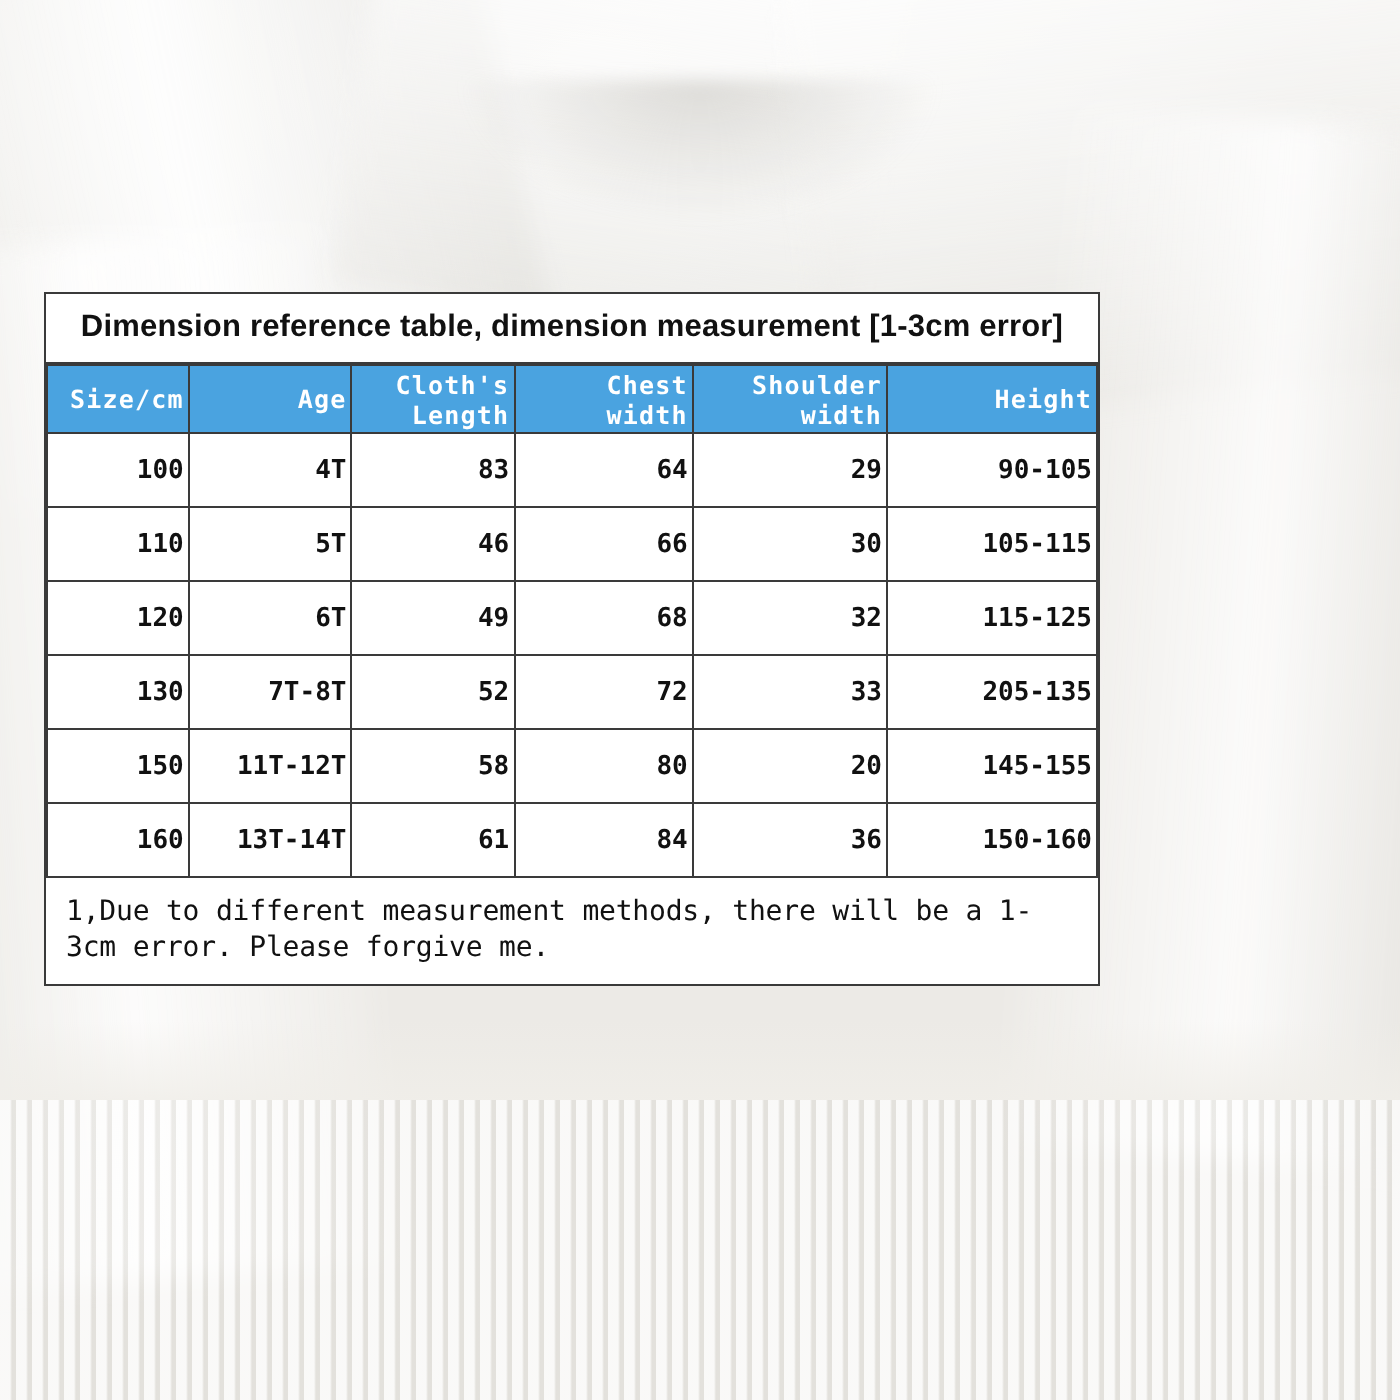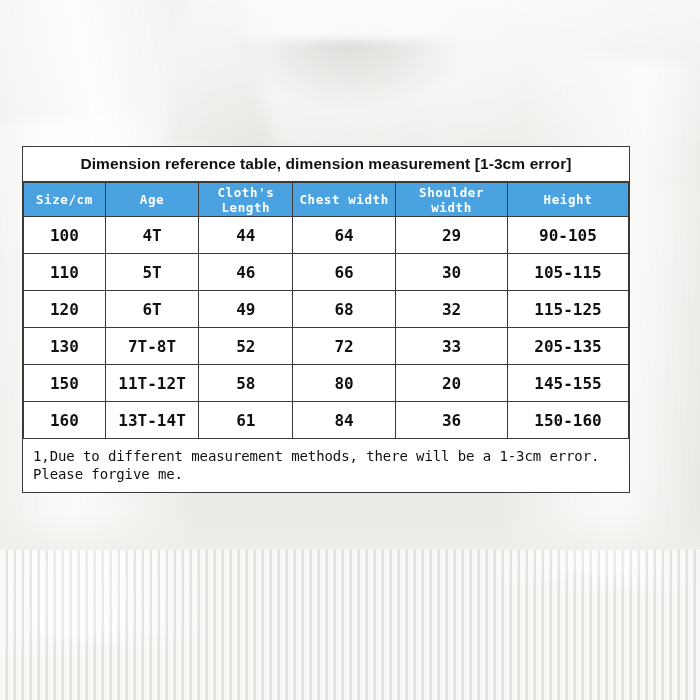--- a/index.html
+++ b/index.html
@@ -66,21 +66,21 @@
     border-radius: 0 0 120px 120px / 0 0 60px 60px;
     background: radial-gradient(ellipse at 50% 0%, rgba(196,194,188,0.55) 0%, rgba(230,228,222,0) 70%);
     filter: blur(4px);
   }
 
   
   .table-wrap {
     position: absolute;
     left: 22px;
     top: 146px;
-    width: 608px;
+    width: 528px;
     background: #ffffff;
     border: 1px solid #3a3a3a;
     box-sizing: border-box;
   }
 
   .table-title {
     text-align: center;
     font-size: 15.5px;
     font-weight: bold;
     color: #111111;
@@ -90,39 +90,39 @@
   }
 
   table.size-table {
     border-collapse: collapse;
     width: 100%;
     table-layout: fixed;
   }
   table.size-table th,
   table.size-table td {
     border: 1px solid #3a3a3a;
-    text-align: center;
+    text-align: right;
     font-size: 12.5px;
     color: #111111;
     height: 36px;
     padding: 0 2px;
     font-family: "DejaVu Sans Mono", monospace;
     font-weight: bold;
   }
   table.size-table thead th {
     background: #4aa3e0;
     color: #ffffff;
     font-weight: bold;
     font-size: 12.5px;
     height: 33px;
     letter-spacing: 0.6px;
   }
   table.size-table tbody td {
     background: #ffffff;
-    font-size: 16px;
+    font-size: 13px;
   }
   
   col.c0 { width: 13.5%; }
   col.c1 { width: 15.5%; }
   col.c2 { width: 15.5%; }
   col.c3 { width: 17%; }
   col.c4 { width: 18.5%; }
   col.c5 { width: 20%; }
 
   .notes {
@@ -173,21 +173,21 @@
           <th>Cloth's Length</th>
           <th>Chest  width</th>
           <th>Shoulder  width</th>
           <th>Height</th>
         </tr>
       </thead>
       <tbody>
         <tr>
           <td>100</td>
           <td>4T</td>
-          <td>44</td>
+          <td>83</td>
           <td>64</td>
           <td>29</td>
           <td>90-105</td>
         </tr>
         <tr>
           <td>110</td>
           <td>5T</td>
           <td>46</td>
           <td>66</td>
           <td>30</td>

